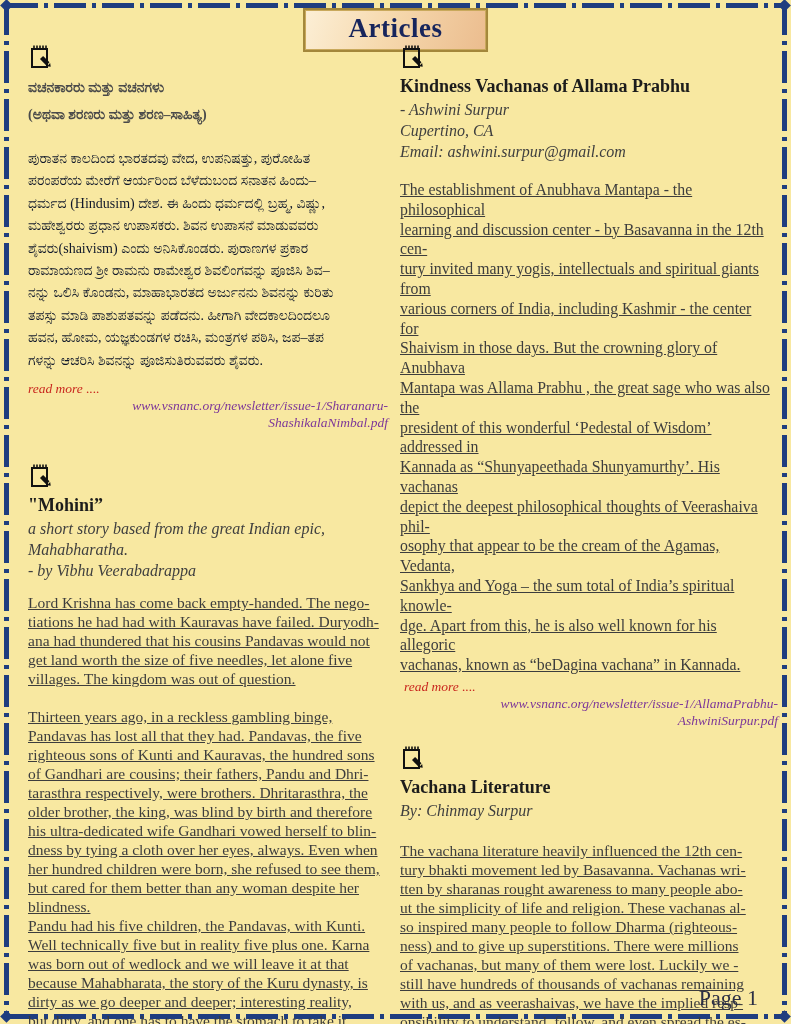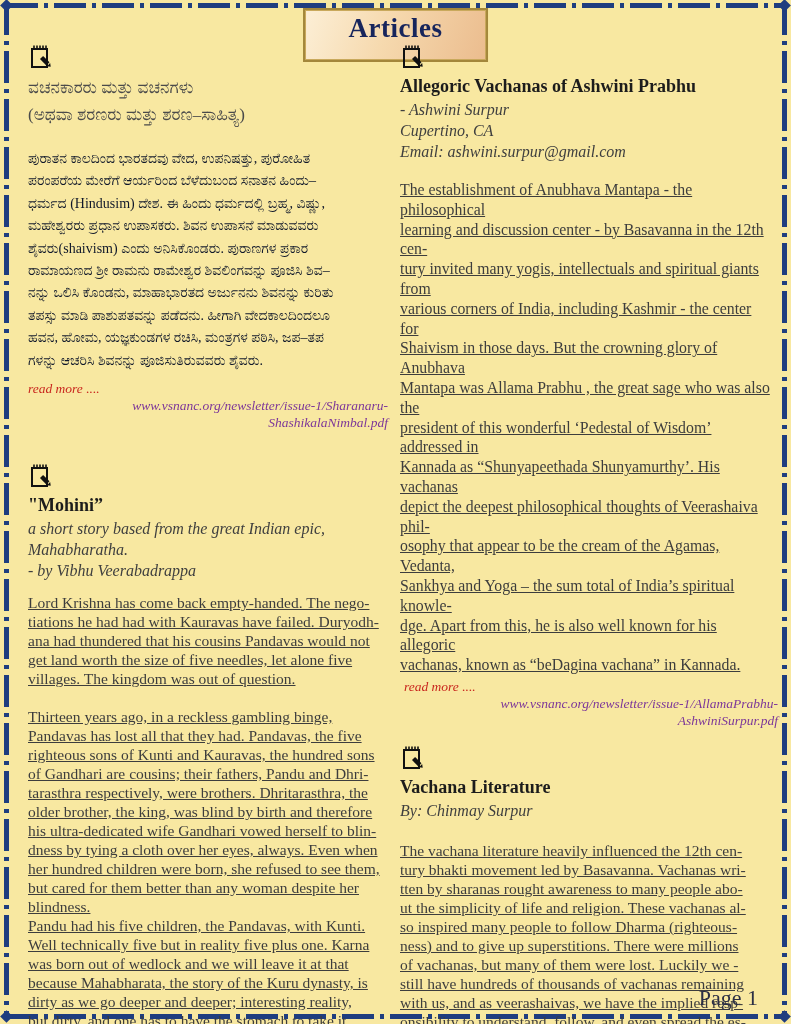--- a/index.html
+++ b/index.html
@@ -23,41 +23,41 @@
     background:repeating-linear-gradient(180deg,#1F3D7F 0 32px,transparent 32px 38px,#1F3D7F 38px 42px,transparent 42px 48px);
   }
   .b-left{left:4px;}
   .b-right{right:4px;}
   .corner{position:absolute;width:9px;height:9px;background:#1F3D7F;transform:rotate(45deg);}
   .c-tl{top:1px;left:2px;}.c-tr{top:1px;right:2px;}
   .c-bl{bottom:3px;left:2px;}.c-br{bottom:3px;right:2px;}
 
   .title-box{
     position:absolute;top:8px;left:50%;transform:translateX(-50%);
-    padding:3px 44px 16px 44px;
+    padding:3px 44px 6px 44px;
     background:linear-gradient(110deg,#FCEFD6 0%,#F6D9AE 45%,#EBBC8E 100%);
     border:2px solid #A3873B;
     box-shadow:0 0 0 1px #C9A95C inset;
     font-weight:bold;font-size:27px;color:#17255C;
     letter-spacing:0.5px;
   }
 
   .col{position:absolute;top:44px;}
   .col-left{left:28px;width:360px;}
   .col-right{left:400px;width:378px;}
 
   .memo-icon{display:block;margin:0 0 4px 2px;}
 
   h2.art-title{
     margin:2px 0 0 0;font-size:18px;line-height:24px;
     color:#1c1c1c;font-weight:bold;
   }
   h2.kn-title{
-    margin:0;font-size:17px;line-height:27px;
-    color:#4a4a4a;font-weight:normal;
+    margin:0;font-size:14px;line-height:27px;
+    color:#4a4a4a;font-weight:bold;
   }
   .byline{
     font-style:italic;color:#3f3f3f;font-size:16px;line-height:21px;
     white-space:pre-line;margin:1px 0 0 0;
   }
   .byline.indent{margin-left:14px;}
   .kn-body{
     white-space:pre-line;color:#0f172a;font-size:14px;line-height:22.4px;
     margin:20px 0 0 0;
   }
@@ -185,21 +185,21 @@
             <line x1="7" y1="1.5" x2="7" y2="6"></line>
           <line x1="10" y1="1.5" x2="10" y2="6"></line>
             <line x1="13" y1="1.5" x2="13" y2="6"></line>
           <line x1="16" y1="1.5" x2="16" y2="6"></line>
         </g>
         <g transform="rotate(45 14 16)">
           <rect x="10.5" y="13.8" width="9" height="4.4" fill="#111"></rect>
           <polygon points="20.5,13.8 23.5,16 20.5,18.2" fill="#111"></polygon>
         </g>
       </svg>
-      <h2 class="art-title">Allegoric Vachanas of Ashwini Prabhu</h2>
+      <h2 class="art-title">Kindness Vachanas of Allama Prabhu</h2>
       <div class="byline">- Ashwini Surpur
 Cupertino, CA
 Email: ashwini.surpur@gmail.com</div>
       <p class="en-body" style="font-size:15.8px;line-height:19.8px;margin-top:18px">The establishment of Anubhava Mantapa - the philosophical
 learning and discussion center - by Basavanna in the 12th cen-
 tury invited many yogis, intellectuals and spiritual giants from
 various corners of India, including Kashmir - the center for
 Shaivism in those days. But the crowning glory of Anubhava
 Mantapa was Allama Prabhu , the great sage who was also the
 president of this wonderful ‘Pedestal of Wisdom’ addressed in

